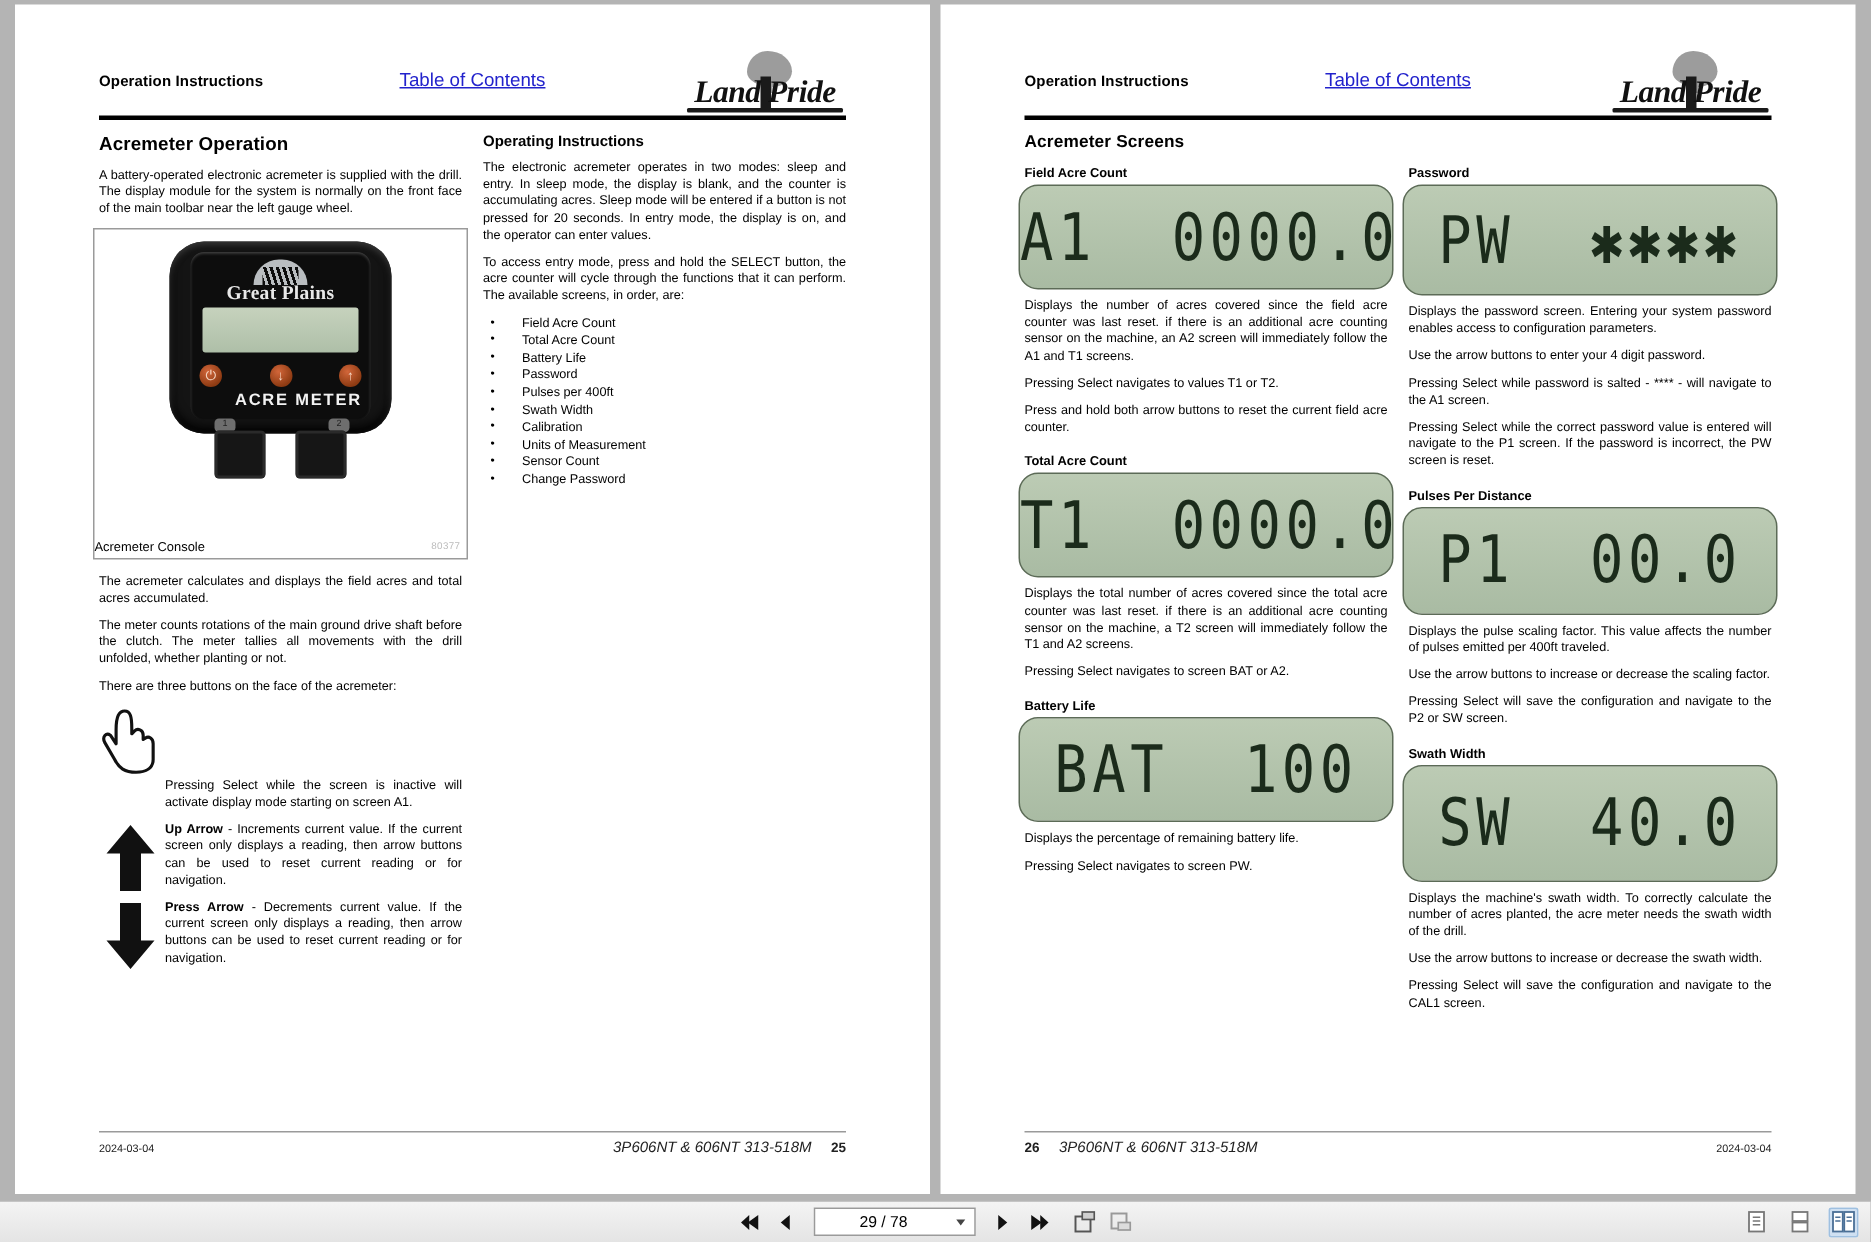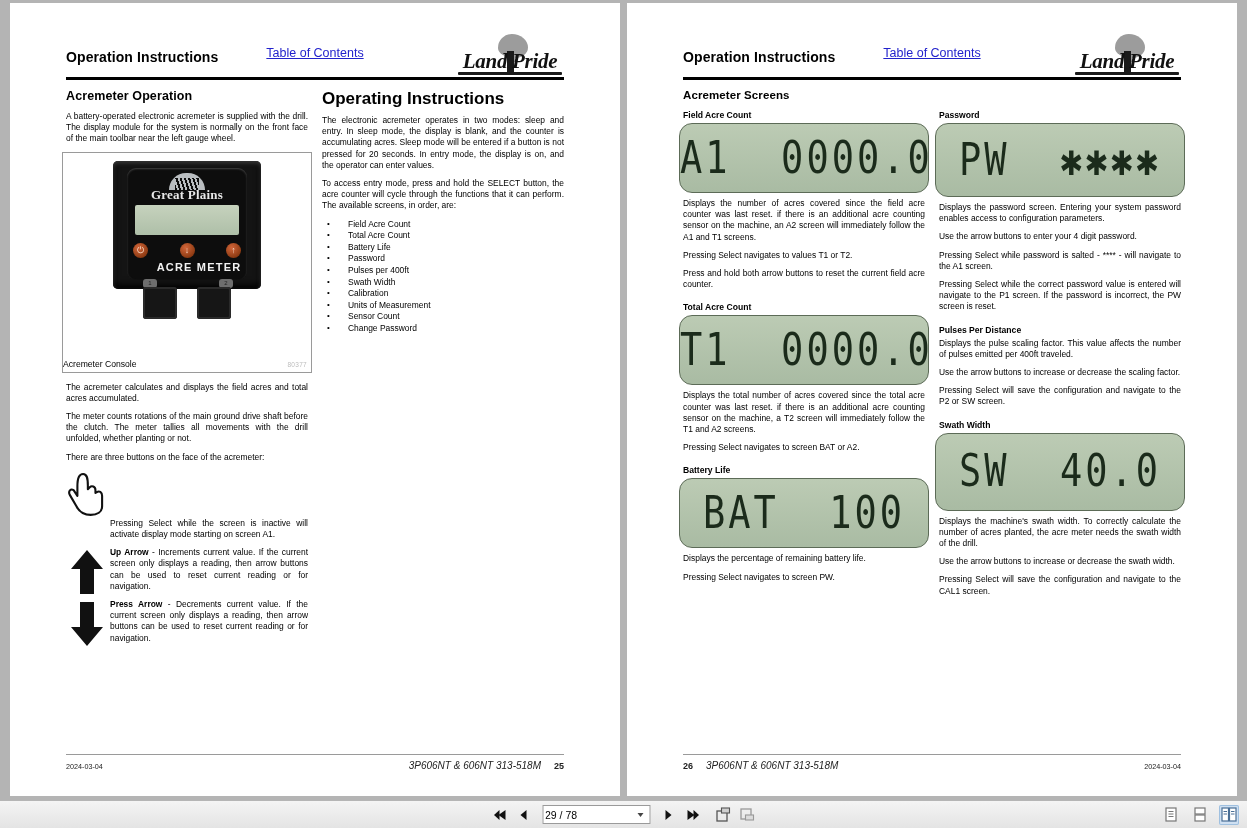--- a/index.html
+++ b/index.html
@@ -32,21 +32,21 @@
     width: 498px; height: 735px;
   }
 
   
   .rh {
     position: relative;
     height: 48px;
   }
   .rh-label {
     position: absolute; left: 0; top: 16px;
-    font-size: 14px; font-weight: bold; color: #000;
+    font-size: 10px; font-weight: bold; color: #000;
     letter-spacing: .1px;
   }
   .rh-toc {
     position: absolute; left: 0; right: 0; top: 13px;
     text-align: center;
     font-size: 12.5px; color: #2222cc;
     text-decoration: underline;
     cursor: pointer;
   }
   .rh-logo {
@@ -135,21 +135,21 @@
   }
   .device {
     position: absolute; left: 50%; top: 8px;
     transform: translateX(-50%);
     width: 160px; height: 160px;
   }
   .dev-body {
     position: absolute; left: 6px; top: 0;
     width: 148px; height: 128px;
     background: #141414;
-    border-radius: 5px;
+    border-radius: 23px;
     box-shadow: inset 0 2px 4px #3a3a3a, inset 0 -4px 7px #000;
   }
   .dev-bezel {
     position: absolute; left: 14px; top: 7px;
     width: 120px; height: 112px;
     background: #0d0d0d;
     border-radius: 9px;
     box-shadow: inset 0 1px 2px #444;
   }
   .dev-brandarc {
@@ -287,21 +287,21 @@
   .pagebox {
     width: 108px; height: 19px;
     background: #fff;
     border: 1px solid #9a9a9a;
     display: flex; align-items: center;
     position: relative;
     margin: 0 3px;
   }
   .pagebox input {
     border: 0; outline: 0; width: 100%;
-    text-align: left;
+    text-align: center;
     font-family: "Liberation Sans", sans-serif;
     font-size: 10.5px; color: #000;
     background: transparent;
     padding-right: 16px;
   }
   .pagebox .caret {
     position: absolute; right: 6px; top: 7px;
     width: 0; height: 0;
     border-left: 3.5px solid transparent;
     border-right: 3.5px solid transparent;
@@ -396,21 +396,21 @@
               <path d="M17 45 L33 26 L24 26 L24 1 L10 1 L10 26 L1 26 Z" fill="#111"></path>
             </svg>
             <div class="indent">
               <p class="body"><b class="lead">Up Arrow</b><span> - Increments current value. If the current screen only displays a reading, then arrow buttons can be used to reset current reading or for navigation.</span></p>
               <p class="body last"><b class="lead">Press Arrow</b><span> - Decrements current value. If the current screen only displays a reading, then arrow buttons can be used to reset current reading or for navigation.</span></p>
             </div>
           </div>
         </div>
 
         <div class="col-r">
-          <h3 class="sub" style="font-size:17px; margin-bottom:6px;">Operating Instructions</h3>
+          <h3 class="sub" style="font-size:10px; margin-bottom:6px;">Operating Instructions</h3>
           <p class="body">The electronic acremeter operates in two modes: sleep and entry. In sleep mode, the display is blank, and the counter is accumulating acres. Sleep mode will be entered if a button is not pressed for 20 seconds. In entry mode, the display is on, and the operator can enter values.</p>
           <p class="body">To access entry mode, press and hold the SELECT button, the acre counter will cycle through the functions that it can perform. The available screens, in order, are:</p>
           <ul class="bul">
             <li>Field Acre Count</li>
             <li>Total Acre Count</li>
             <li>Battery Life</li>
             <li>Password</li>
             <li>Pulses per 400ft</li>
             <li>Swath Width</li>
             <li>Calibration</li>
@@ -487,20 +487,23 @@
               <div class="lcd-txt">PW  ✱✱✱✱</div>
             </div>
             <p class="body">Displays the password screen. Entering your system password enables access to configuration parameters.</p>
             <p class="body">Use the arrow buttons to enter your 4 digit password.</p>
             <p class="body">Pressing Select while password is salted - **** - will navigate to the A1 screen.</p>
             <p class="body">Pressing Select while the correct password value is entered will navigate to the P1 screen. If the password is incorrect, the PW screen is reset.</p>
           </div>
 
           <div class="lcd-blk" style="margin-top:7px">
             <h3 class="sub">Pulses Per Distance</h3>
+            <div class="lcd" style="height:72px">
+              <div class="lcd-txt">P1  00.0</div>
+            </div>
             <p class="body">Displays the pulse scaling factor. This value affects the number of pulses emitted per 400ft traveled.</p>
             <p class="body">Use the arrow buttons to increase or decrease the scaling factor.</p>
             <p class="body">Pressing Select will save the configuration and navigate to the P2 or SW screen.</p>
           </div>
 
           <div class="lcd-blk" style="margin-top:8px">
             <h3 class="sub">Swath Width</h3>
             <div class="lcd" style="height:78px">
               <div class="lcd-txt">SW  40.0</div>
             </div>

